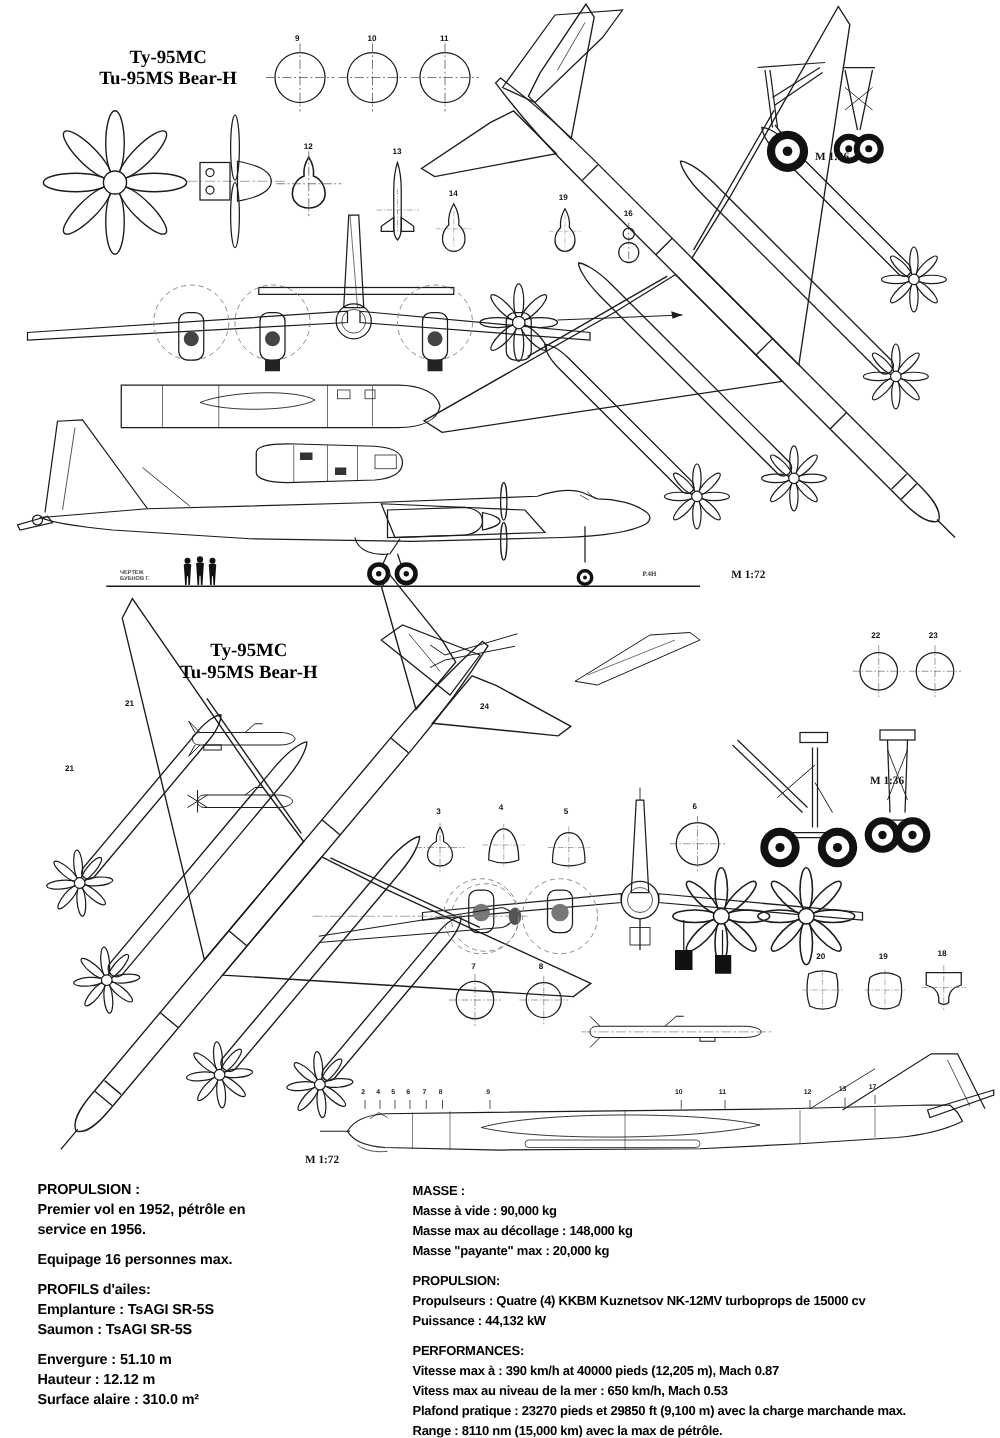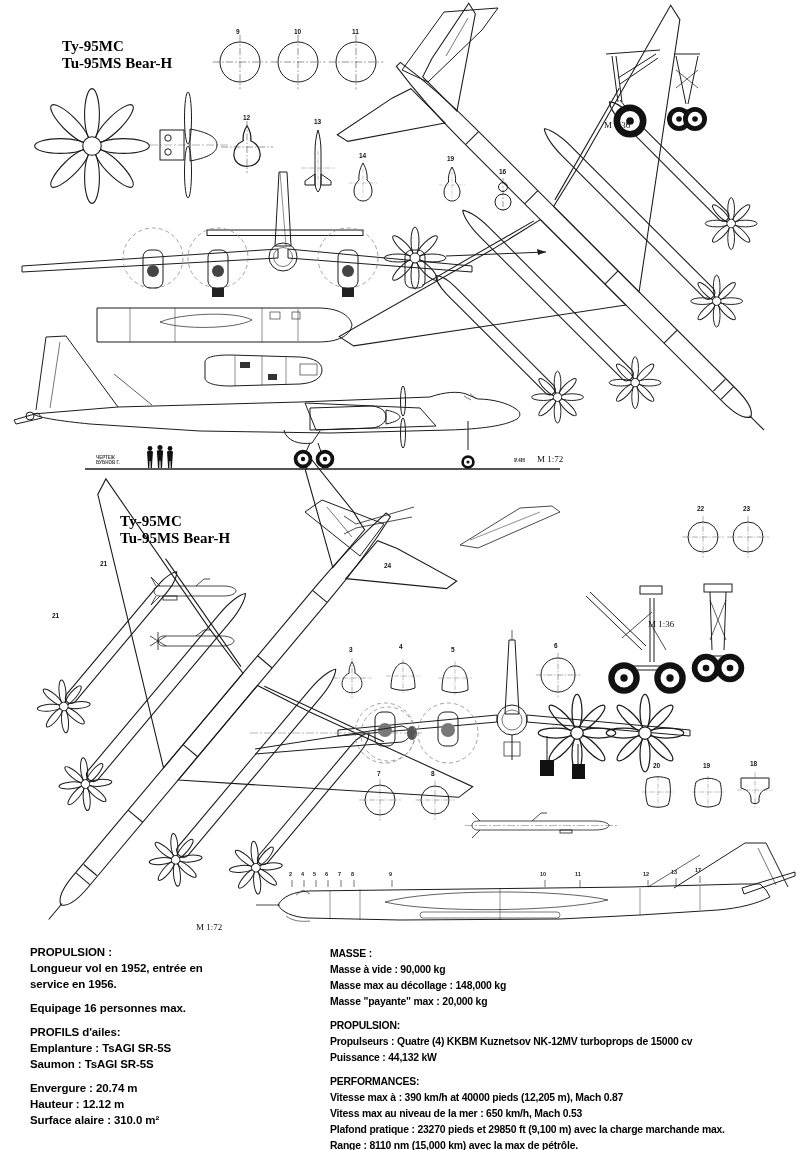--- a/index.html
+++ b/index.html
@@ -1,21 +1,21 @@
 <!DOCTYPE html>
 <html><head>
 <meta charset="utf-8">
 <style>
   html,body{margin:0;padding:0;background:#fff;}
   body{width:800px;height:1150px;position:relative;overflow:hidden;
        font-family:"Liberation Sans",sans-serif;color:#000;}
-  .title{position:absolute;font-family:"Liberation Serif",serif;
+  .title{position:absolute;text-align:center;font-family:"Liberation Serif",serif;
          font-weight:bold;font-size:15px;line-height:17px;color:#000;}
-  .scale{position:absolute;font-family:"Liberation Serif",serif;font-weight:normal;
-         font-size:9px;color:#111;white-space:nowrap;}
+  .scale{position:absolute;font-family:"Liberation Serif",serif;font-weight:bold;
+         font-size:9px;color:#111;white-space:nowrap;padding-left:48px;}
   .note{position:absolute;font-family:"Liberation Serif",serif;font-weight:bold;
         font-size:5.5px;color:#333;}
   .credit{position:absolute;font-size:4.5px;line-height:5px;font-weight:bold;color:#444;}
   .num{position:absolute;font-size:6.5px;font-weight:bold;color:#111;}
   .tick{position:absolute;font-size:5.5px;font-weight:bold;color:#222;}
   .specs{position:absolute;font-weight:bold;color:#000;}
   .specs div{white-space:nowrap;}
   .specs-left{font-size:11.5px;line-height:16px;letter-spacing:-0.1px;}
   .specs-right{font-size:10.4px;line-height:16px;letter-spacing:-0.2px;}
   .gap{height:8px;}
@@ -465,30 +465,30 @@
 <span class="tick" style="left:351px;top:871px;">8</span>
 <span class="tick" style="left:389px;top:871px;">9</span>
 <span class="tick" style="left:540px;top:871px;">10</span>
 <span class="tick" style="left:575px;top:871px;">11</span>
 <span class="tick" style="left:643px;top:871px;">12</span>
 <span class="tick" style="left:671px;top:869px;">13</span>
 <span class="tick" style="left:695px;top:867px;">17</span>
 
 <div class="specs specs-left" style="left:30px;top:944px;width:290px;">
   <div>PROPULSION :</div>
-  <div>Longueur vol en 1952, entrée en</div>
+  <div>Premier vol en 1952, pétrôle en</div>
   <div>service en 1956.</div>
   <div class="gap"></div>
   <div>Equipage 16 personnes max.</div>
   <div class="gap"></div>
   <div>PROFILS d'ailes:</div>
   <div>Emplanture : TsAGI SR-5S</div>
   <div>Saumon : TsAGI SR-5S</div>
   <div class="gap"></div>
-  <div>Envergure : 20.74 m</div>
+  <div>Envergure : 51.10 m</div>
   <div>Hauteur : 12.12 m</div>
   <div>Surface alaire : 310.0 m²</div>
 </div>
 
 <div class="specs specs-right" style="left:330px;top:946px;width:465px;">
   <div>MASSE :</div>
   <div>Masse à vide : 90,000 kg</div>
   <div>Masse max au décollage : 148,000 kg</div>
   <div>Masse "payante" max : 20,000 kg</div>
   <div class="gap"></div>

